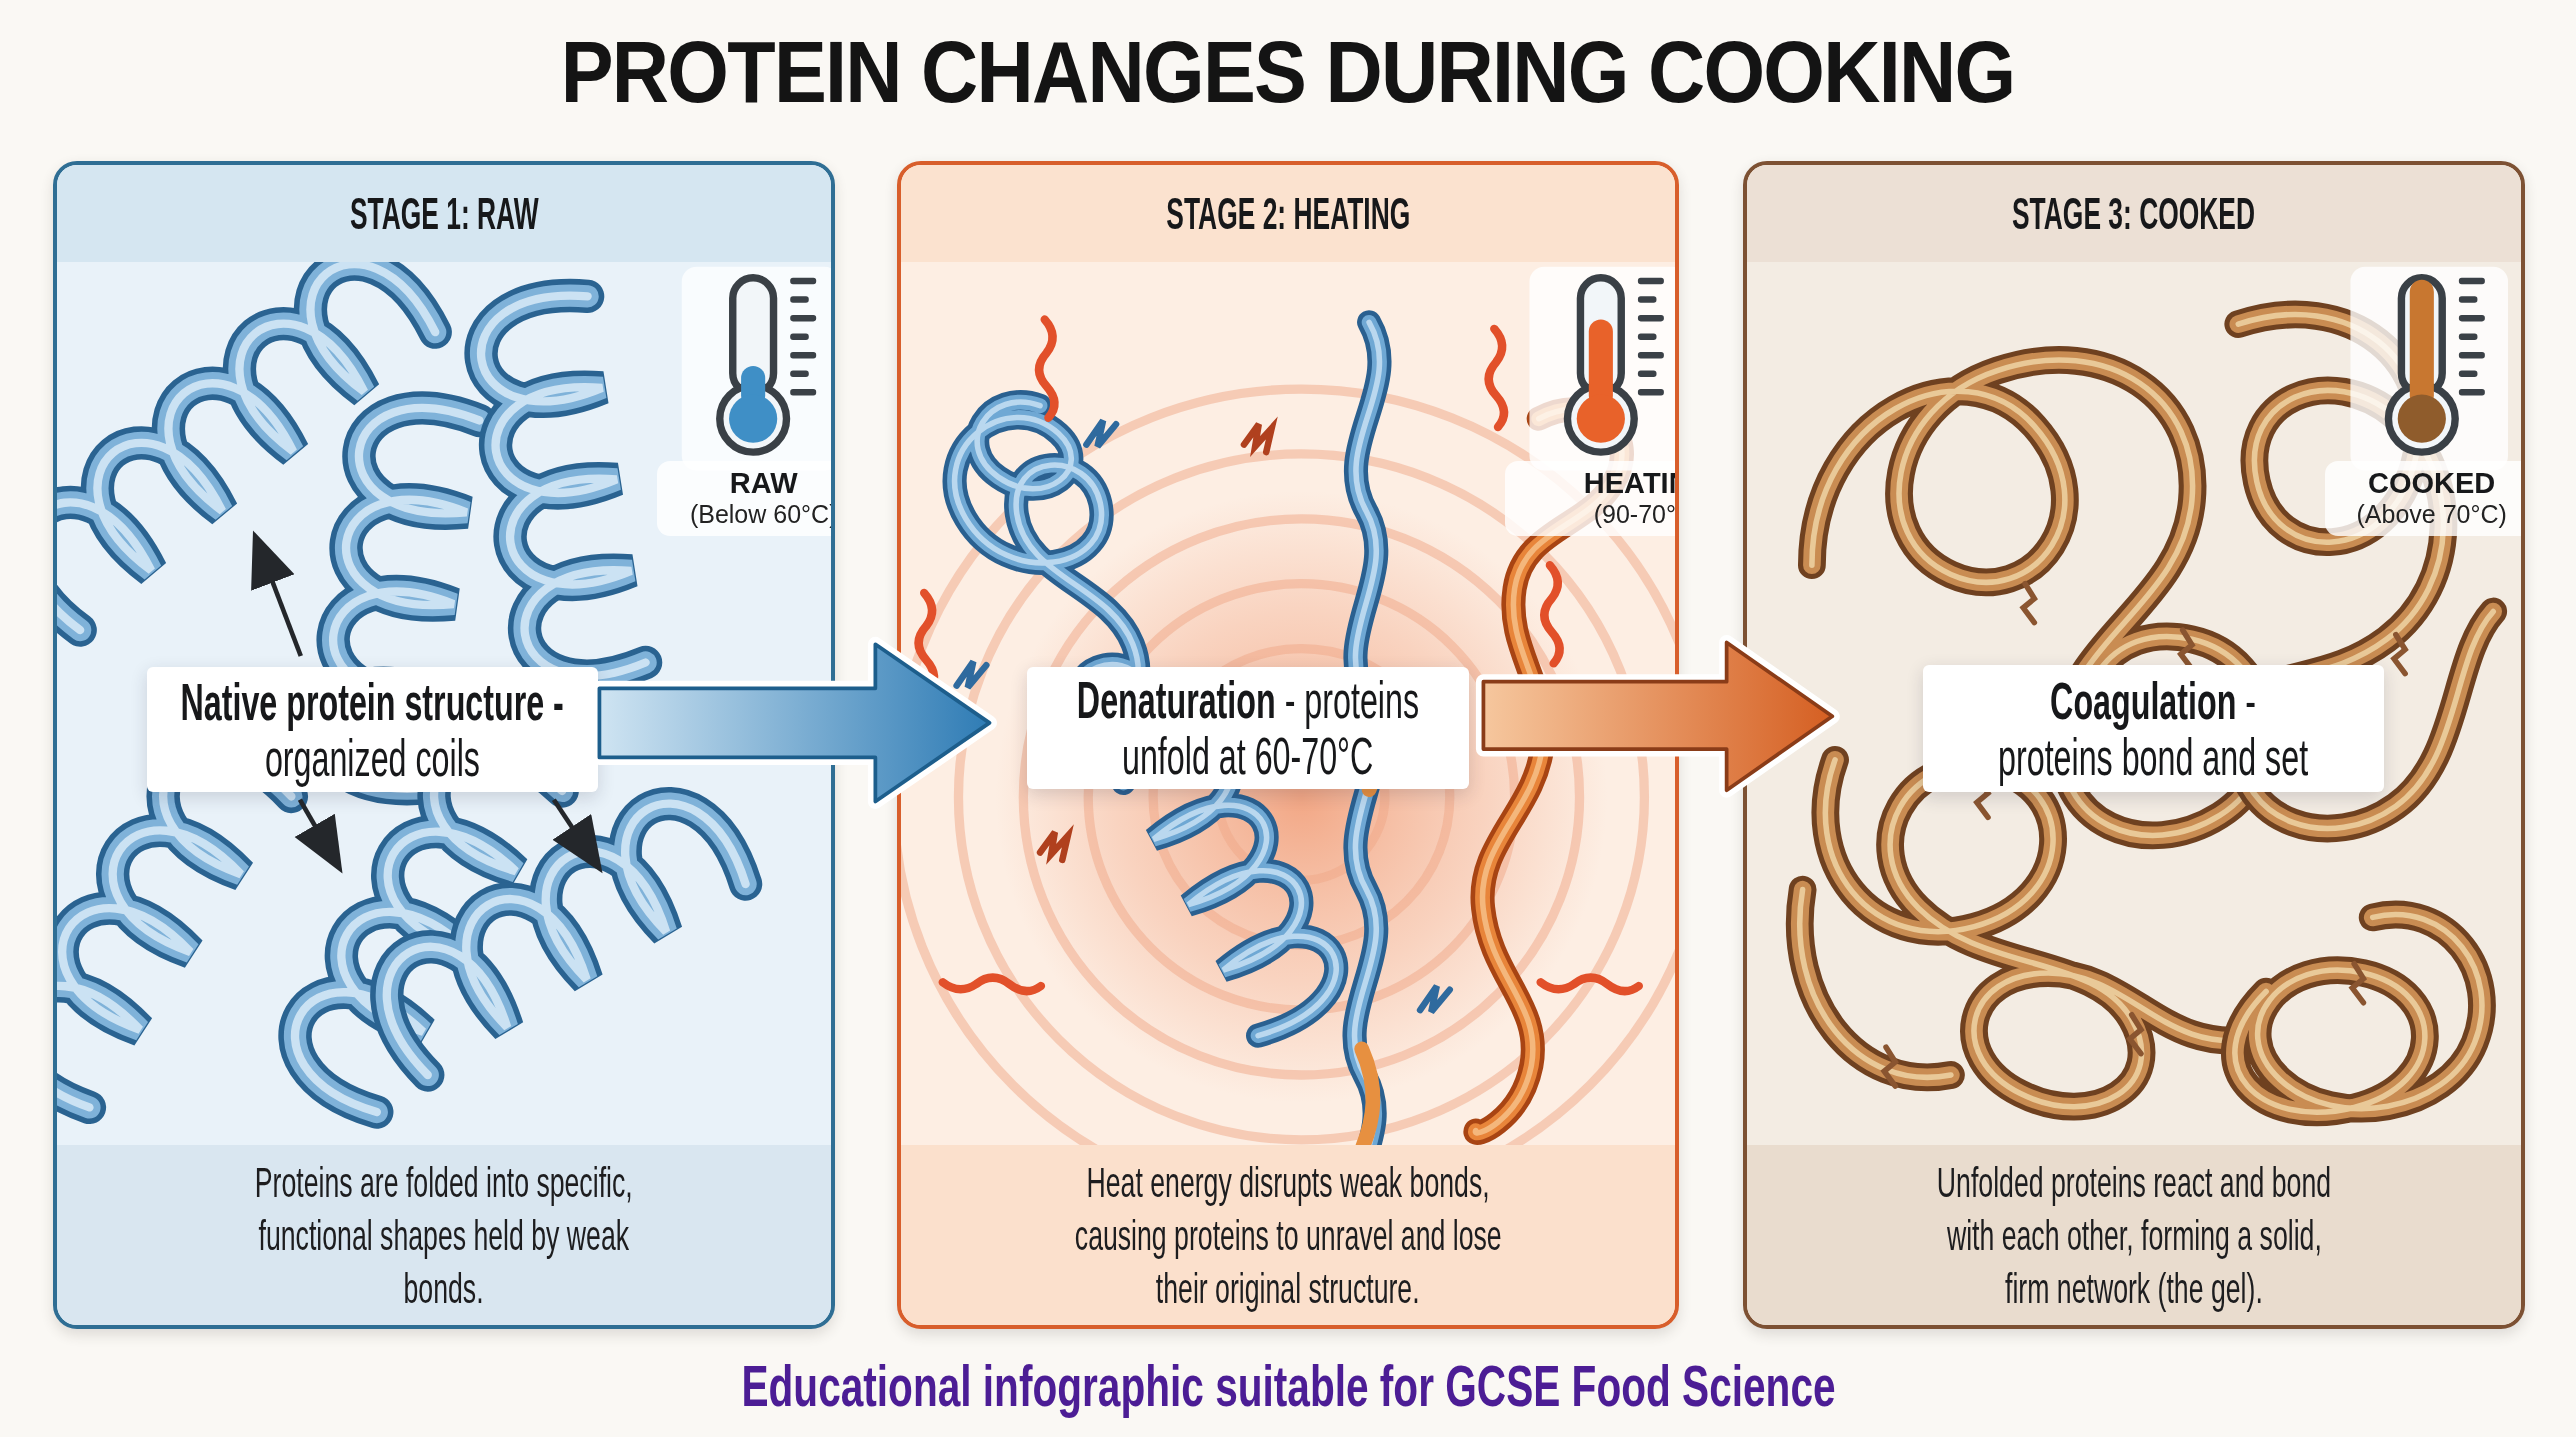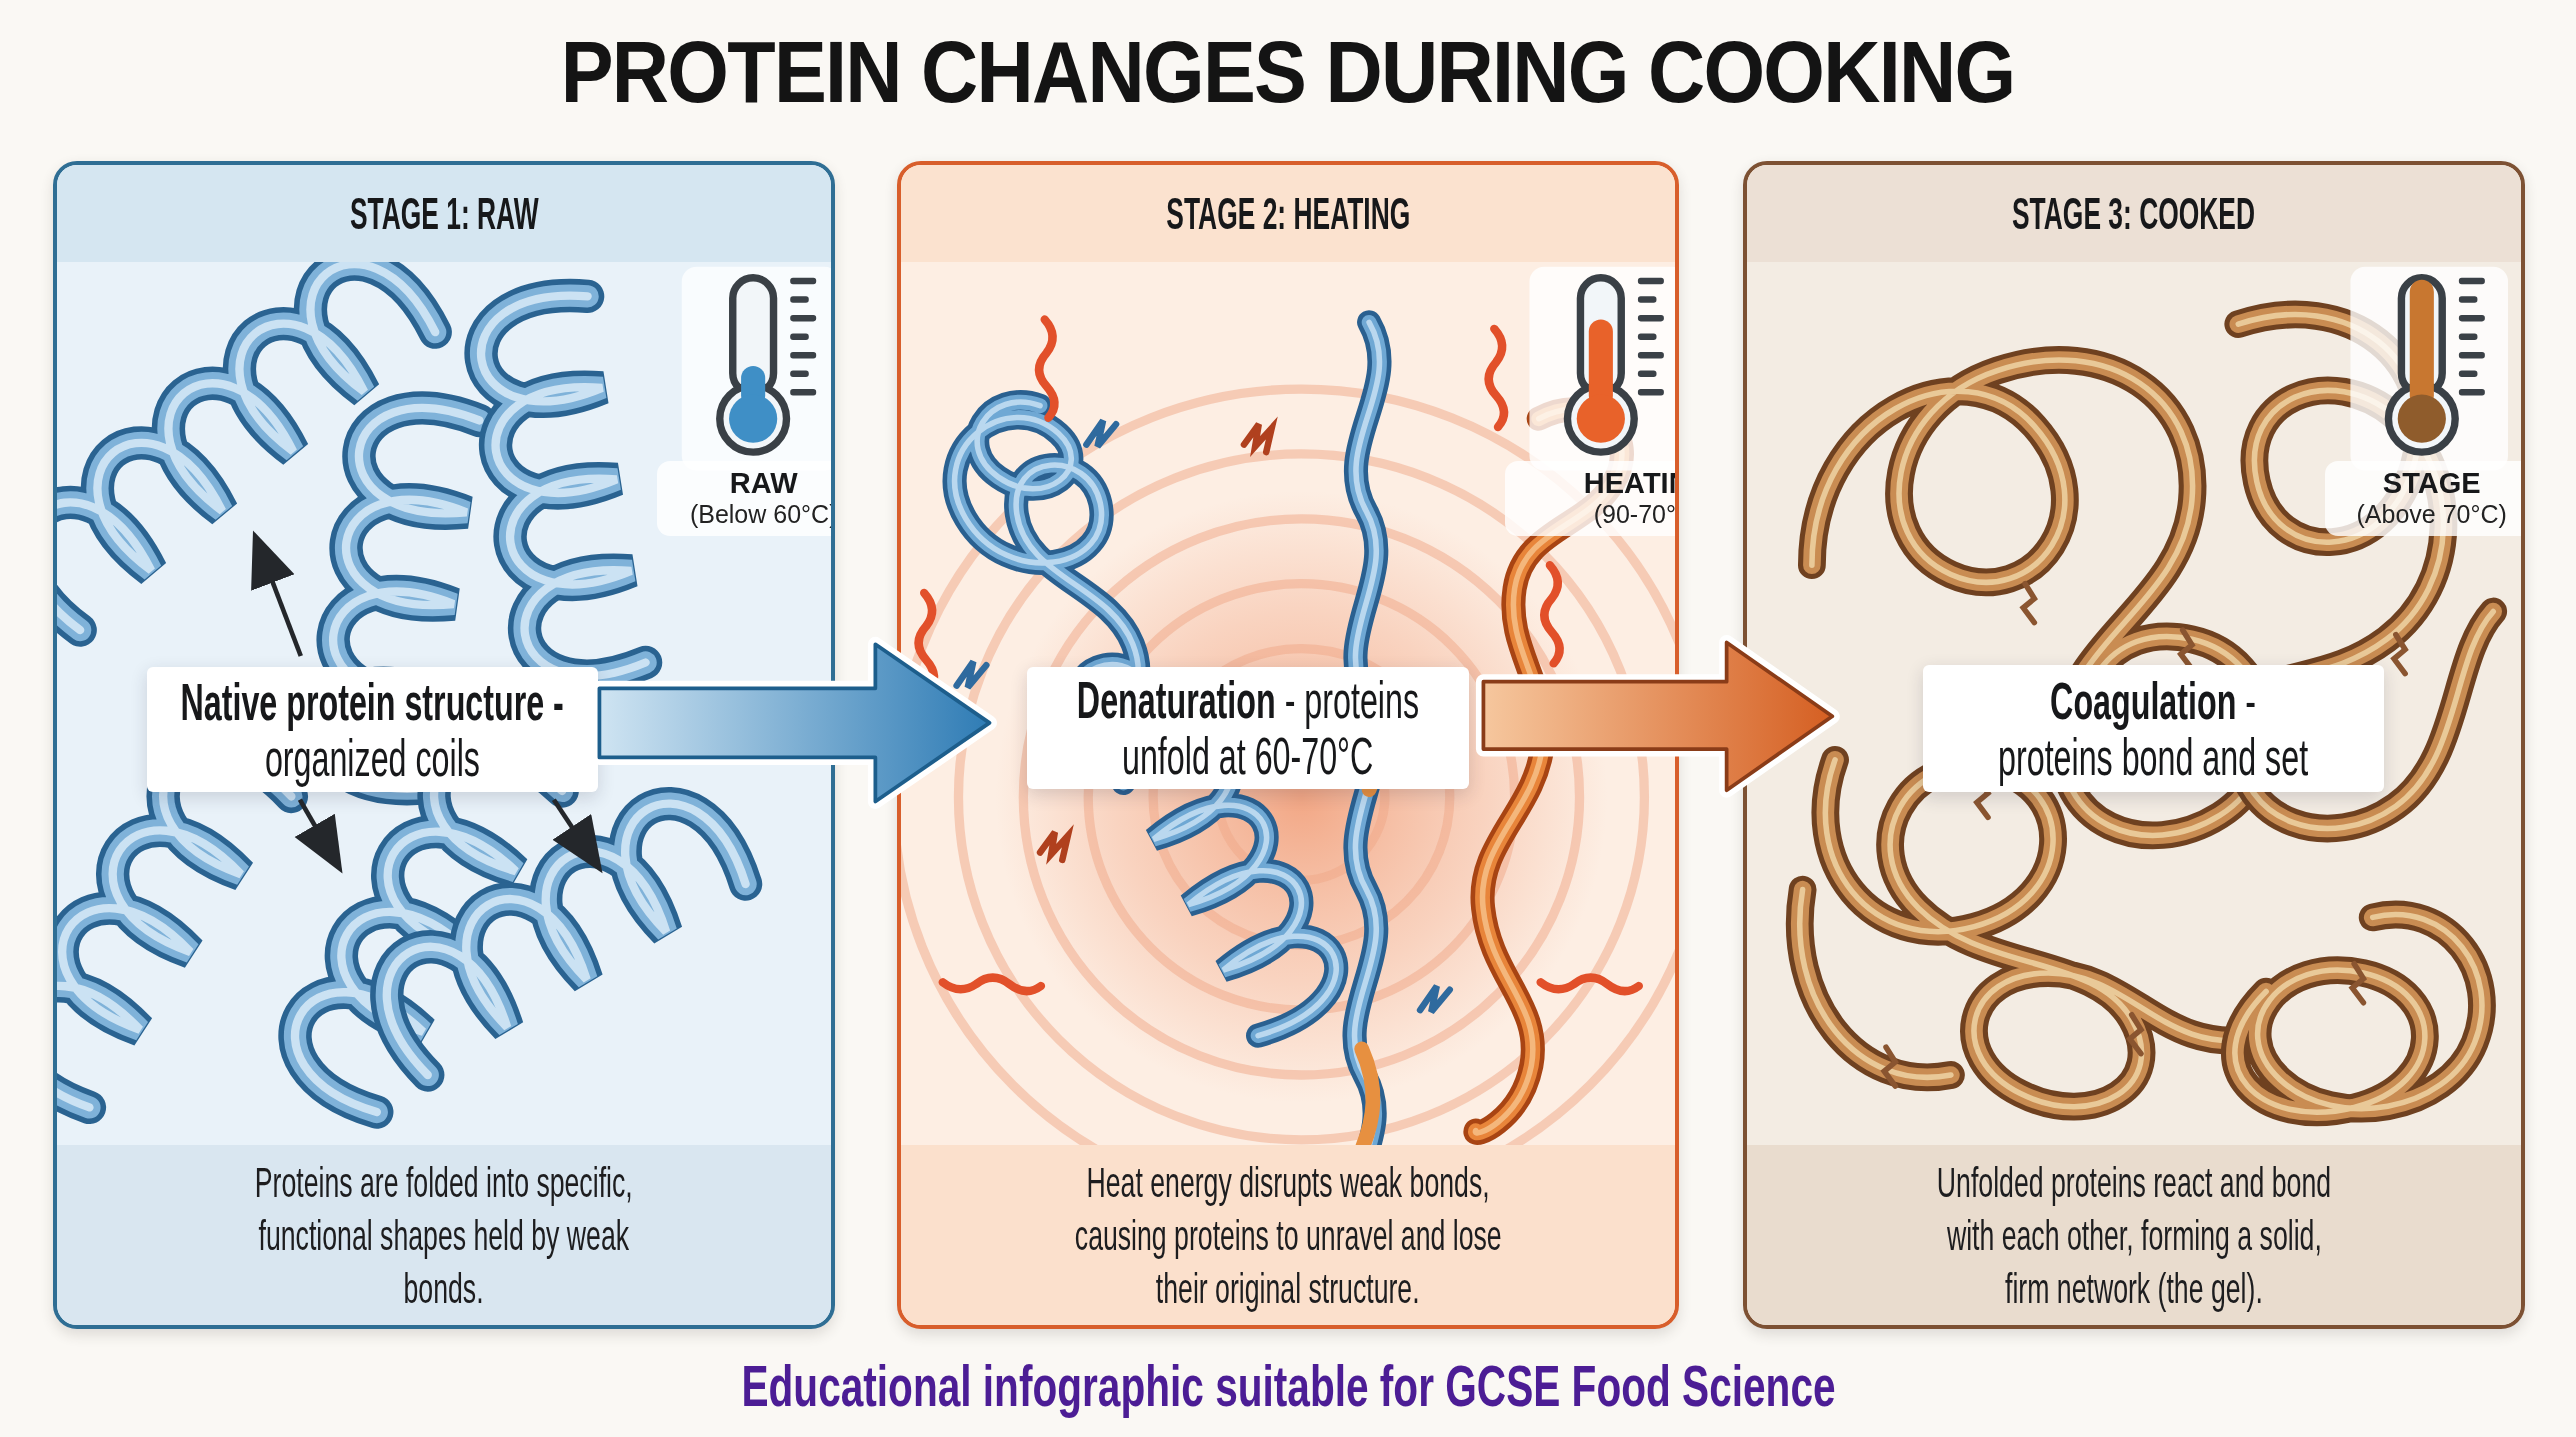--- a/index.html
+++ b/index.html
@@ -270,21 +270,21 @@
       </g>
     </svg>
     <div class="phead">
         <span class="cx cx60">STAGE 3: COOKED</span>
       </div>
     <div class="label-box">
       <div class="ln cx cx62"><span class="bld">Coagulation</span><span> -</span></div>
       <div class="ln cx cx62">proteins bond and set</div>
     </div>
     <div class="therm-chip">
-      <div class="t-label">STAGE</div>
+      <div class="t-label">COOKED</div>
       <div class="t-range">(Above 70°C)</div>
     </div>
     <div class="pfoot">
       <div class="fl cx cx62">Unfolded proteins react and bond</div>
       <div class="fl cx cx62">with each other, forming a solid,</div>
       <div class="fl cx cx62">firm network (the gel).</div>
     </div>
   </section>
 
   <svg class="arrow-svg a1" width="449" height="206" viewBox="0 0 480 220">

